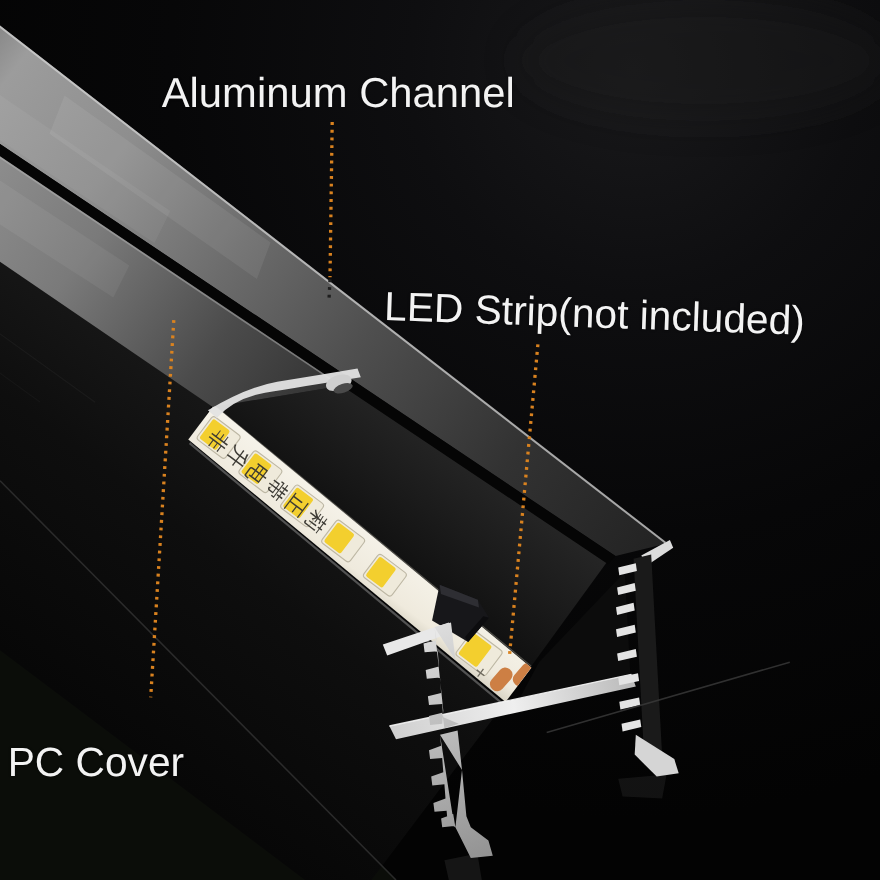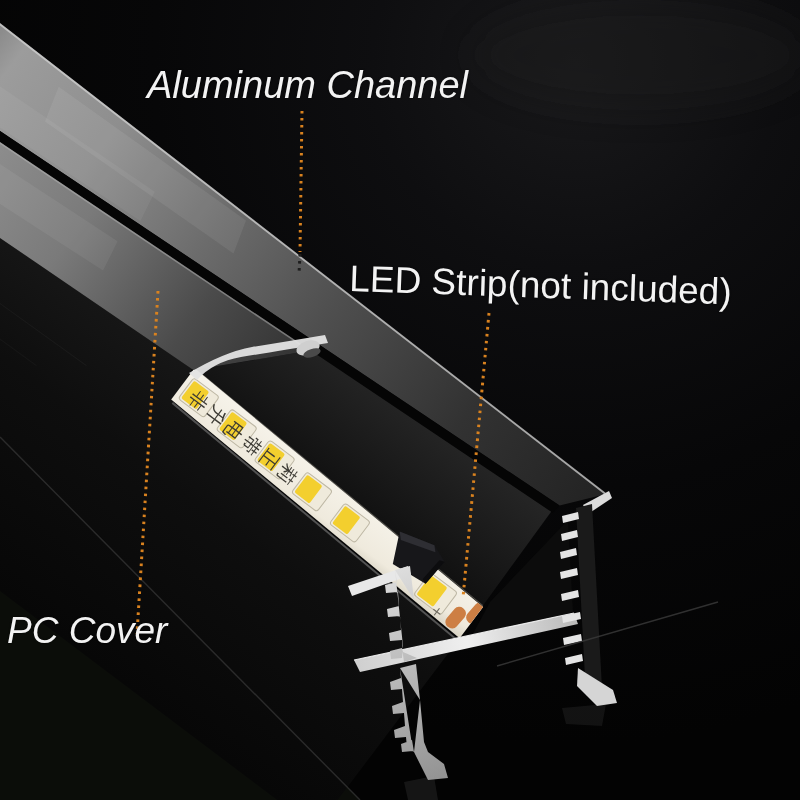--- a/index.html
+++ b/index.html
@@ -9,23 +9,23 @@
     font-family:"Liberation Sans", sans-serif;
   }
   .scene{position:absolute;left:0;top:0;width:800px;height:800px;display:block;}
   .callout{
     position:absolute;color:#f3f3f3;white-space:nowrap;
     font-family:"Liberation Sans", sans-serif;
     font-weight:400;line-height:1.05;letter-spacing:0px;
     text-shadow:0 0 2px rgba(0,0,0,.6);
     user-select:none;
   }
-  .callout.ac{left:147px;top:66px;font-size:38px;font-style:italic;}
+  .callout.ac{left:147px;top:66px;font-size:38px;}
   .callout.ls{left:350px;top:260px;font-size:37px;transform:rotate(2deg);transform-origin:left top;}
-  .callout.pc{left:7px;top:612px;font-size:37px;font-style:italic;}
+  .callout.pc{left:7px;top:674px;font-size:37px;}
   .cjk{font-family:"DejaVu Sans", sans-serif;}
 </style>
 </head>
 <body>
 
 <div class="stage">
 
 <svg class="scene" viewBox="0 0 800 800" aria-hidden="true">
   <defs>
     <radialGradient id="bgG" cx="72%" cy="8%" r="85%">

